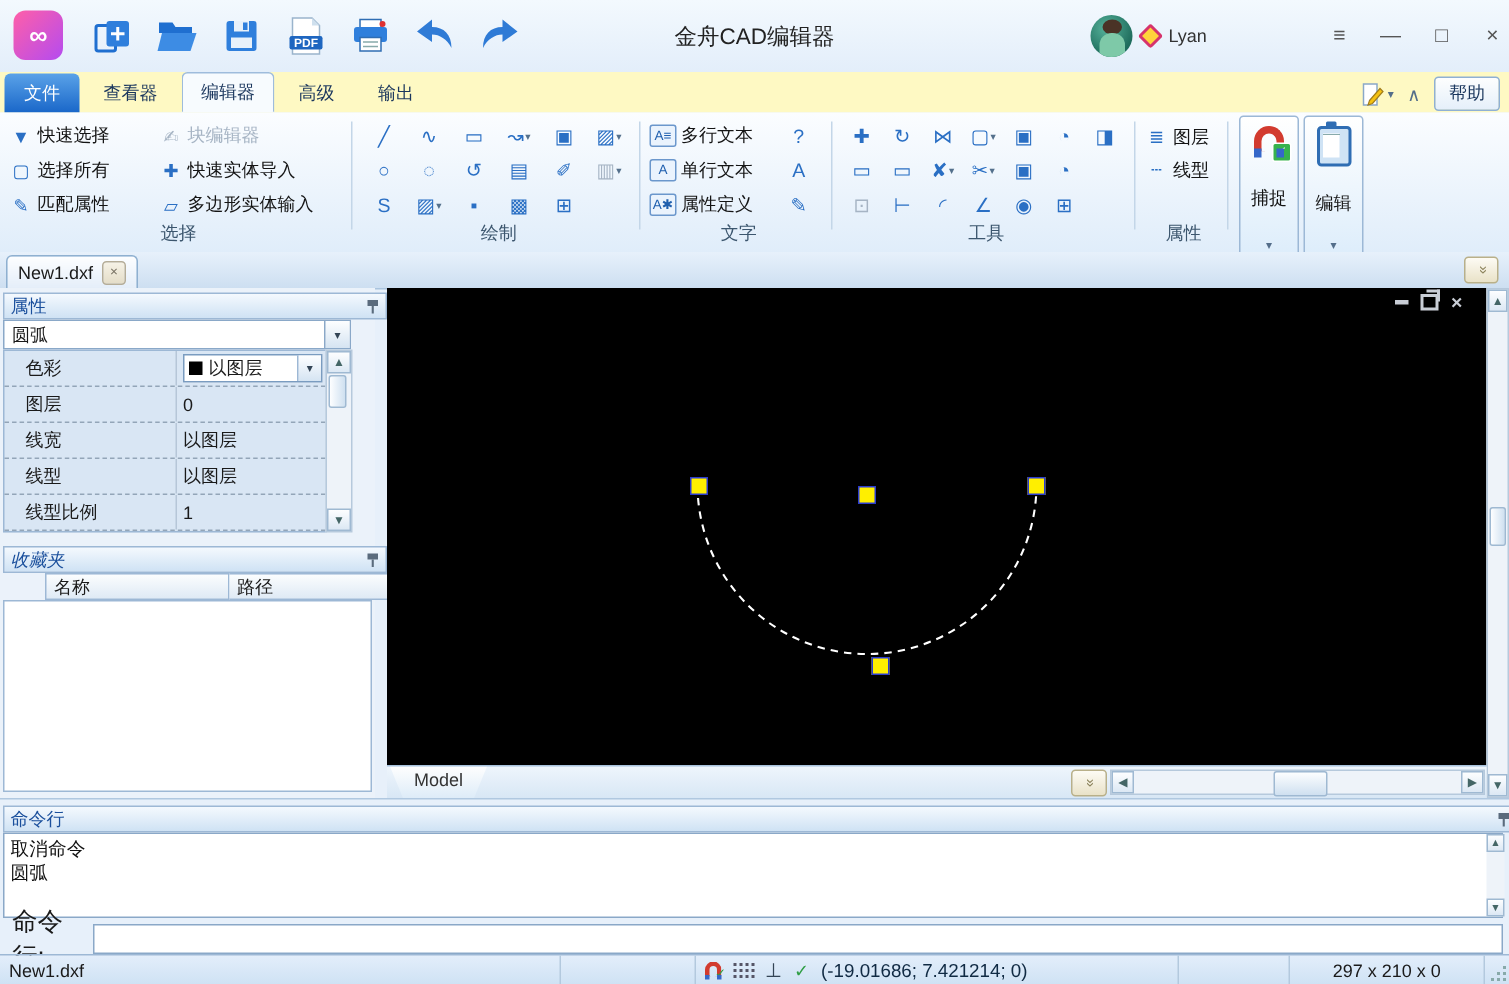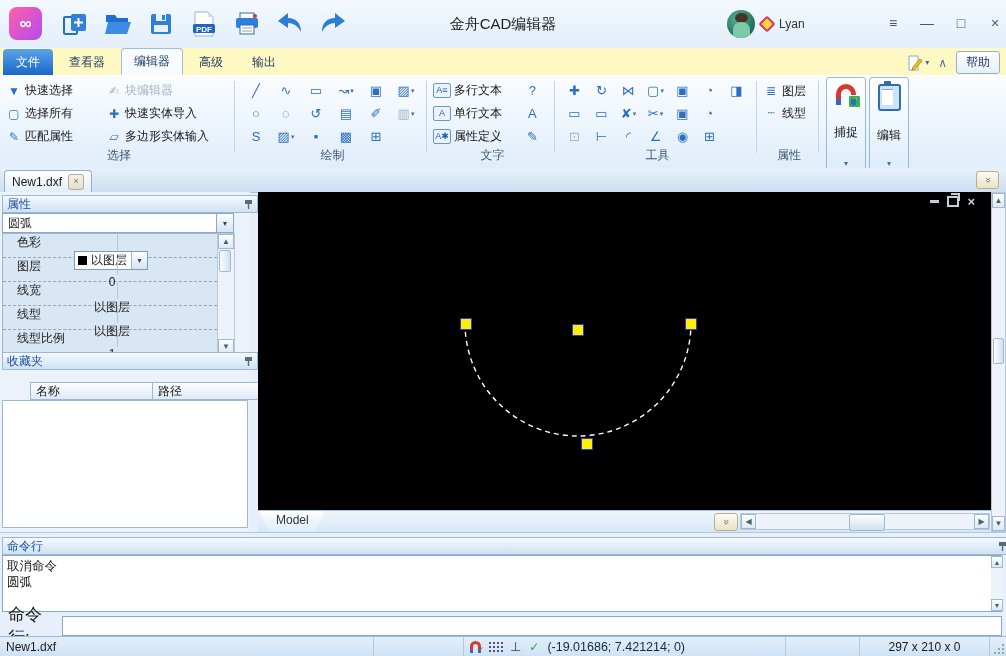--- a/index.html
+++ b/index.html
@@ -97,38 +97,38 @@
          align-items:center;padding:0 4px;justify-content:space-between;}
   .pin{width:9px;height:11px;flex:none;cursor:pointer;}
   .selector{position:absolute;left:2px;top:21px;width:230px;height:18px;background:#fff;
             border:1px solid #8aa8c8;display:flex;align-items:center;}
   .selector .val{flex:1;padding-left:5px;}
   .dbtn{width:16px;height:100%;border-left:1px solid #8aa8c8;
         background:linear-gradient(#fdfeff,#d5e4f2);font-size:8px;color:#345;
         display:flex;align-items:center;justify-content:center;cursor:pointer;}
   .pgrid{position:absolute;left:2px;top:41px;width:214px;height:120px;background:#d9e6f4;
          border:1px solid #9db8d5;}
-  .prow{display:flex;height:23px;border-bottom:1px dashed #93a5b8;align-items:center;flex-direction:column;}
+  .prow{display:flex;height:23px;border-bottom:1px dashed #93a5b8;align-items:center;}
   .plabel{width:100px;padding-left:14px;flex:none;border-right:1px solid #b6c6d8;
           align-self:stretch;display:flex;align-items:center;}
   .pvalue{flex:1;padding-left:4px;display:flex;align-items:center;}
   .cdrop{flex:1;height:17px;margin-right:2px;background:#fff;border:1px solid #7a9cc0;
          display:flex;align-items:center;gap:4px;padding-left:3px;cursor:pointer;}
   .swatch{width:9px;height:9px;background:#000;flex:none;}
   .cdd{margin-left:auto;width:15px;height:100%;border-left:1px solid #9db8d5;
        background:linear-gradient(#fdfeff,#d5e4f2);font-size:8px;color:#345;
        display:flex;align-items:center;justify-content:center;}
   .vscroll{position:absolute;width:16px;background:#eef3f9;border:1px solid #b6c9dc;}
   .pgrid-sb{left:217px;top:41px;height:120px;}
   .sbtn{position:absolute;left:0;width:100%;height:15px;border:1px solid #9fb9d2;
         background:linear-gradient(#fdfeff,#dce8f4);color:#466;font-size:8px;
         display:flex;align-items:center;justify-content:center;cursor:pointer;box-sizing:border-box;}
   .sthumb{position:absolute;background:linear-gradient(90deg,#fdfeff,#cfe0f0);
           border:1px solid #9fb9d2;border-radius:2px;cursor:pointer;box-sizing:border-box;}
-  .favhead{top:160px;}
+  .favhead{top:172px;font-style:italic;}
   .favcols{position:absolute;left:2px;top:190px;width:246px;height:18px;display:flex;margin-left:28px;}
   .favcols > div{border:1px solid #9db8d5;border-left:none;background:linear-gradient(#fbfdfe,#dfeaf5);
                  display:flex;align-items:center;padding-left:5px;width:123px;box-sizing:border-box;}
   .favcols > div:first-child{border-left:1px solid #9db8d5;}
   .favbody{position:absolute;left:2px;top:208px;width:246px;height:128px;background:#fff;
            border:1px solid #9db8d5;box-sizing:border-box;}
 
   
   .canvas{position:absolute;left:258px;top:192px;width:733px;height:318px;background:#000;cursor:crosshair;}
   .cvs-svg{position:absolute;left:0;top:0;}

